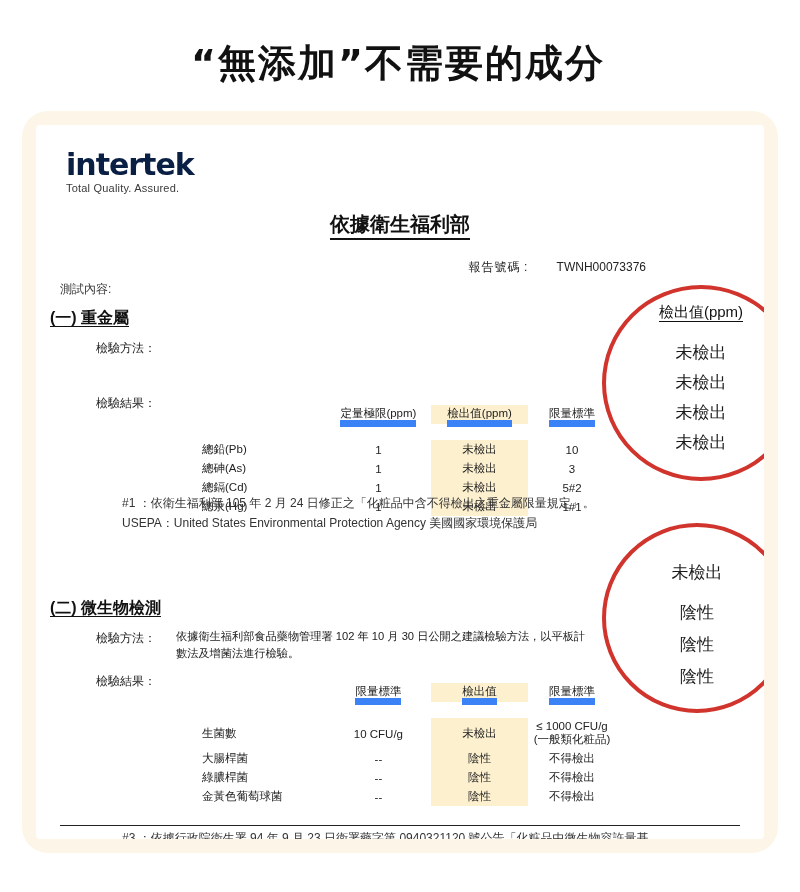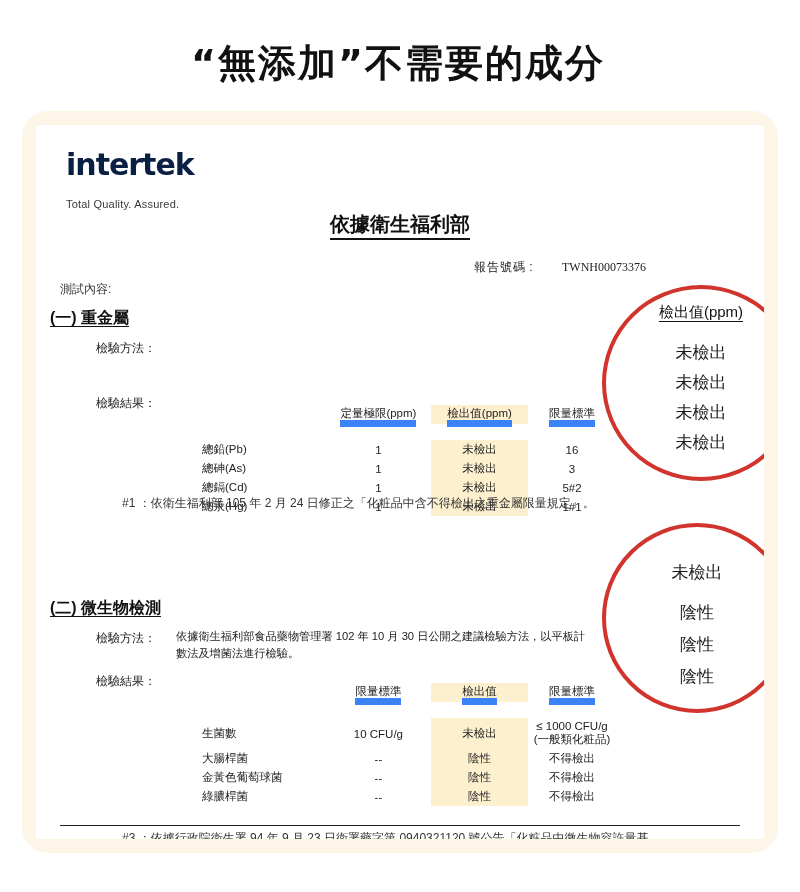--- a/index.html
+++ b/index.html
@@ -50,21 +50,21 @@
   .logo-word {
     font-size: 30px;
     font-weight: bold;
     letter-spacing: -1px;
     color: #0a1f44;
     font-family: "DejaVu Sans", "Liberation Sans", sans-serif;
   }
   .logo-tag {
     font-size: 11px;
     color: #3a3a3a;
-    margin-top: 16px;
+    margin-top: 0;
     letter-spacing: 0.2px;
   }
   .doc-title {
     position: absolute;
     top: 86px;
     left: 0;
     width: 100%;
     text-align: center;
     font-size: 20px;
     font-weight: bold;
@@ -77,21 +77,21 @@
   }
   .report-no {
     position: absolute;
     top: 134px;
     right: 118px;
     font-size: 12px;
     color: #222;
     white-space: nowrap;
   }
   .report-no .lbl { letter-spacing: 1px; }
-  .report-no .val { margin-left: 26px; font-family: Liberation Serif, serif;}
+  .report-no .val { margin-left: 26px; font-family: Liberation Sans, sans-serif;}
   .test-content {
     position: absolute;
     top: 156px;
     left: 24px;
     font-size: 12px;
     color: #333;
   }
   .sec {
     position: absolute;
     font-size: 16px;
@@ -236,21 +236,21 @@
           </tr>
           <tr class="spacer-row">
               <td colspan="4"></td>
             </tr>
         </thead>
         <tbody>
           <tr>
             <td class="name">總鉛(Pb)</td>
             <td>1</td>
             <td class="hl">未檢出</td>
-            <td>16</td>
+            <td>10</td>
           </tr>
           <tr>
             <td class="name">總砷(As)</td>
             <td>1</td>
             <td class="hl">未檢出</td>
             <td>3</td>
           </tr>
           <tr>
             <td class="name">總鎘(Cd)</td>
             <td>1</td>
@@ -262,20 +262,21 @@
             <td>1</td>
             <td class="hl">未檢出</td>
             <td>1#1</td>
           </tr>
         </tbody>
       </table>
     </div>
 
     <div class="notes notes1">
       <div>#1 ：依衛生福利部 105 年 2 月 24 日修正之「化粧品中含不得檢出之重金屬限量規定」。</div>
+      <div>USEPA：United States Environmental Protection Agency 美國國家環境保護局</div>
     </div>
 
     <div class="sec sec2">
       <span>(二) 微生物檢測</span>
     </div>
     <div class="lbl-col method2">檢驗方法：</div>
     <div class="para para2">依據衛生福利部食品藥物管理署 102 年 10 月 30 日公開之建議檢驗方法，以平板計數法及增菌法進行檢驗。</div>
     <div class="lbl-col result2">檢驗結果：</div>
 
     <div class="tbl tbl2">
@@ -299,27 +300,27 @@
             <td style="white-space:pre-line">≤ 1000 CFU/g
 (一般類化粧品)</td>
           </tr>
           <tr>
             <td class="name">大腸桿菌</td>
             <td>--</td>
             <td class="hl">陰性</td>
             <td>不得檢出</td>
           </tr>
           <tr>
-            <td class="name">金黃色葡萄球菌</td>
+            <td class="name">綠膿桿菌</td>
             <td>--</td>
             <td class="hl">陰性</td>
             <td>不得檢出</td>
           </tr>
           <tr>
-            <td class="name">綠膿桿菌</td>
+            <td class="name">金黃色葡萄球菌</td>
             <td>--</td>
             <td class="hl">陰性</td>
             <td>不得檢出</td>
           </tr>
         </tbody>
       </table>
     </div>
 
     <div class="notes notes2">
       <div>#3 ：依據行政院衛生署 94 年 9 月 23 日衛署藥字第 0940321120 號公告「化粧品中微生物容許量基準」。</div>

